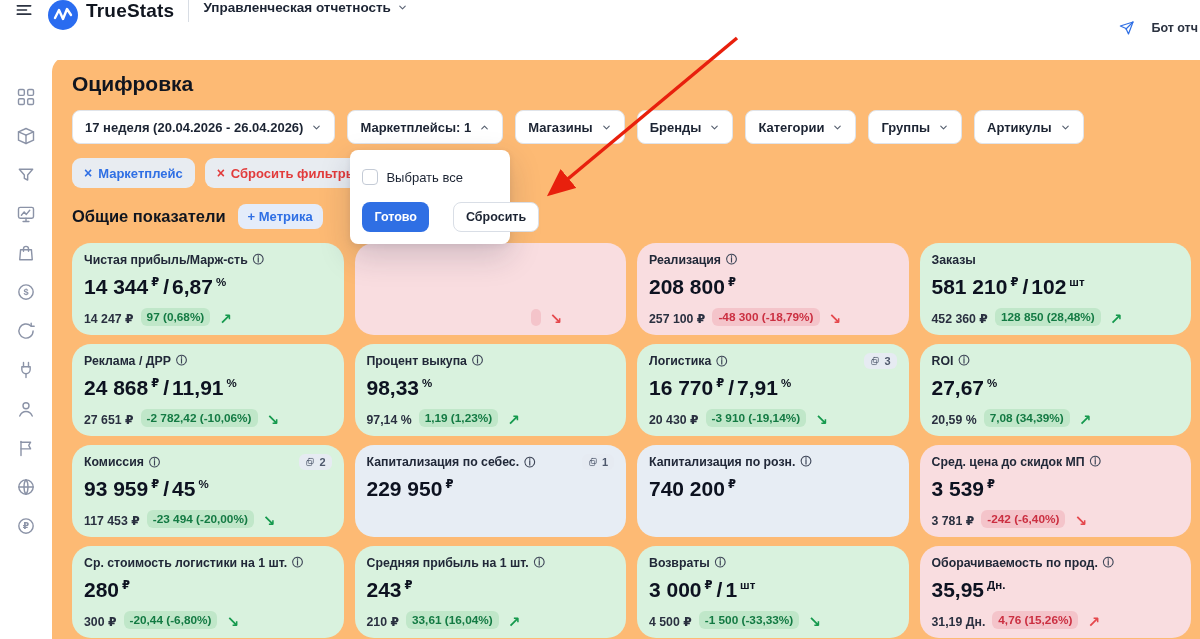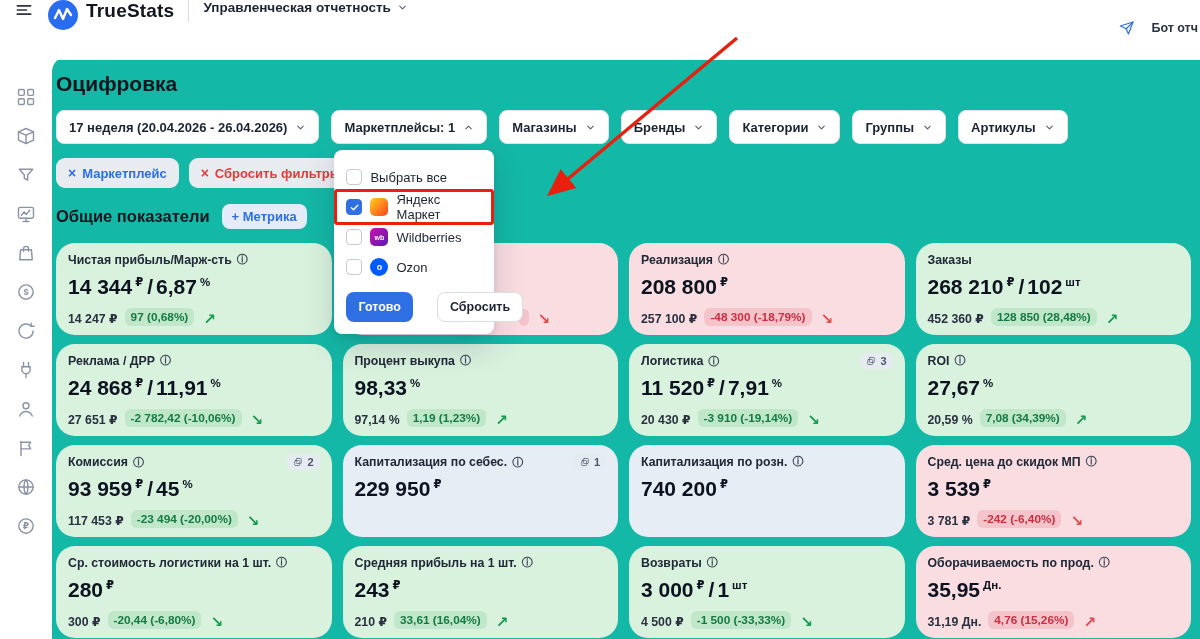--- a/index.html
+++ b/index.html
@@ -16,21 +16,21 @@
   .hdr-section{display:flex;align-items:center;gap:6px;font-size:13.5px;font-weight:600;color:#1c2433;cursor:pointer}
   .hdr-section .chev{color:#5a6374}
   .bot-btn{position:absolute;right:0;top:13px;height:30px;display:flex;align-items:center;gap:16px;padding:0 2px 0 10px;font-size:12.5px;font-weight:600;color:#2b3240;cursor:pointer;white-space:nowrap}
   .bot-btn .plane{color:#2f6fe4}
 
   
   .sidebar{position:absolute;left:0;top:56px;bottom:0;width:52px;background:#fff;display:flex;flex-direction:column;align-items:center;padding-top:30px;gap:17px;z-index:9}
   .side-ic{width:22px;height:22px;color:#8b93a7;display:flex;align-items:center;justify-content:center;cursor:pointer}
 
   
-  .main{position:absolute;left:52px;top:56px;right:0;bottom:0;background:#14b8a6;border-radius:16px 0 0 0;padding:14px 9px 0 4px}
+  .main{position:absolute;left:52px;top:56px;right:0;bottom:0;background:#fdba74;border-radius:16px 0 0 0;padding:14px 9px 0 20px}
   .page-title{font-size:21px;font-weight:800;margin:2px 0 14px}
   .filter-row{display:flex;gap:12px;align-items:flex-start}
   .pill{display:flex;align-items:center;gap:8px;background:#fff;border:1px solid #e0e4ea;border-radius:8px;padding:0 12px;height:34px;font-size:13px;font-weight:700;color:#1c2433;cursor:pointer;white-space:nowrap}
   .pill .chev{color:#555e6e}
   .pill.active .chev{transform:rotate(180deg)}
   .pill-wrap{position:relative}
 
   .chips-row{display:flex;gap:10px;margin-top:14px}
   .chip{display:flex;align-items:center;gap:6px;background:#e8ecf1;border-radius:9px;padding:0 12px;height:30px;font-size:13px;font-weight:600;cursor:pointer;white-space:nowrap}
   .chip.blue{color:#2f6fe4}
@@ -216,41 +216,20 @@
             <svg width="11" height="11" viewBox="0 0 24 24" fill="none" stroke="currentColor" stroke-width="2.4" stroke-linecap="round" stroke-linejoin="round">
               <polyline points="6 9 12 15 18 9"></polyline>
             </svg>
           </span>
       </button>
       <div class="dropdown">
         <div class="dd-row">
           <span class="cb"></span>
           <span>Выбрать все</span>
         </div>
-        <div id="dd-options">
-            <div class="dd-row annotated">
-              <span class="cb checked">
-                <svg width="11" height="11" viewBox="0 0 24 24" fill="none" stroke="currentColor" stroke-width="1.7" stroke-linecap="round" stroke-linejoin="round">
-                  <polyline points="5 12.5 10 17 19 7" stroke-width="3"></polyline>
-                </svg>
-              </span>
-              <span class="mk-ic yandex"></span>
-              <span>Яндекс Маркет</span>
-            </div>
-            <div class="dd-row">
-              <span class="cb"></span>
-              <span class="mk-ic wb">wb</span>
-              <span>Wildberries</span>
-            </div>
-            <div class="dd-row">
-              <span class="cb"></span>
-              <span class="mk-ic ozon">o</span>
-              <span>Ozon</span>
-            </div>
-          </div>
         <div class="dd-actions">
           <button class="btn-pri">Готово</button>
           <button class="btn-sec">Сбросить</button>
         </div>
       </div>
     </div>
 
     <button class="pill">
       <span>Магазины</span>
       <span class="chev">
@@ -351,21 +330,21 @@
           <span class="prev">257 100 ₽</span>
           <span class="badge bad">-48 300 (-18,79%)</span>
           <span class="arrow bad">↘</span>
         </div>
       </div>
       <div class="card good">
         <div class="card-top">
           <span class="card-title">Заказы</span>
         </div>
         <div class="card-value">
-          <span class="num">268 210</span>
+          <span class="num">581 210</span>
           <span class="u">₽</span>
           <span class="sl">/</span>
           <span class="num">102</span>
           <span class="u">шт</span>
         </div>
         <div class="card-compare">
           <span class="prev">452 360 ₽</span>
           <span class="badge good">128 850 (28,48%)</span>
           <span class="arrow good">↗</span>
         </div>
@@ -411,21 +390,21 @@
             <span>
               <svg width="10" height="10" viewBox="0 0 24 24" fill="none" stroke="currentColor" stroke-width="1.7" stroke-linecap="round" stroke-linejoin="round">
                 <rect x="8" y="3.5" width="12" height="12" rx="2"></rect>
                 <rect x="4" y="8.5" width="12" height="12" rx="2"></rect>
               </svg>
             </span>
             <span>3</span>
           </span>
         </div>
         <div class="card-value">
-          <span class="num">11 520</span>
+          <span class="num">16 770</span>
           <span class="u">₽</span>
           <span class="sl">/</span>
           <span class="num">7,91</span>
           <span class="u">%</span>
         </div>
         <div class="card-compare">
           <span class="prev">20 430 ₽</span>
           <span class="badge good">-3 910 (-19,14%)</span>
           <span class="arrow good">↘</span>
         </div>

